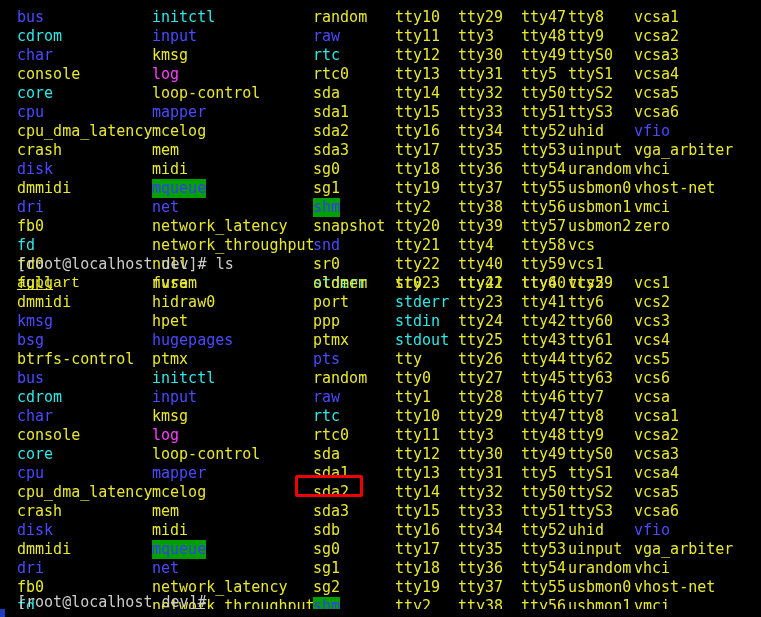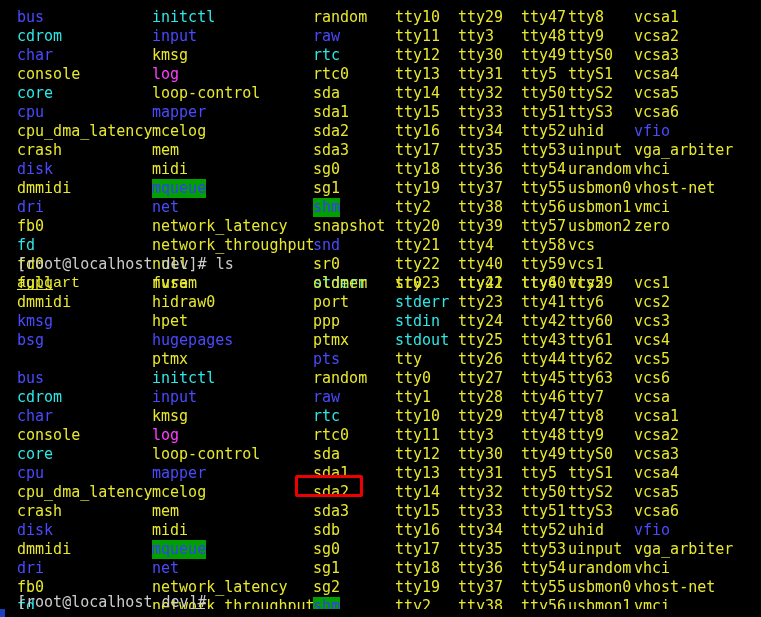--- a/index.html
+++ b/index.html
@@ -203,20 +203,21 @@
       <div class="cell c-dir" style="left: 634px; top: 122px;">vfio</div>
       <div class="cell c-file" style="left: 634px; top: 141px;">vga_arbiter</div>
       <div class="cell c-file" style="left: 634px; top: 160px;">vhci</div>
       <div class="cell c-file" style="left: 634px; top: 179px;">vhost-net</div>
       <div class="cell c-file" style="left: 634px; top: 198px;">vmci</div>
       <div class="cell c-file" style="left: 634px; top: 217px;">zero</div>
       <div class="cell c-file" style="left: 17px; top: 274px; font-family: Liberation Mono, monospace;">agpgart</div>
       <div class="cell c-file" style="left: 17px; top: 293px;">dmmidi</div>
       <div class="cell c-dir" style="left: 17px; top: 312px;">kmsg</div>
       <div class="cell c-dir" style="left: 17px; top: 331px;">bsg</div>
+      <div class="cell c-file" style="left: 17px; top: 350px;">btrfs-control</div>
       <div class="cell c-dir" style="left: 17px; top: 369px;">bus</div>
       <div class="cell c-link" style="left: 17px; top: 388px;">cdrom</div>
       <div class="cell c-dir" style="left: 17px; top: 407px;">char</div>
       <div class="cell c-file" style="left: 17px; top: 426px;">console</div>
       <div class="cell c-link" style="left: 17px; top: 445px;">core</div>
       <div class="cell c-dir" style="left: 17px; top: 464px;">cpu</div>
       <div class="cell c-file" style="left: 17px; top: 483px;">cpu_dma_latency</div>
       <div class="cell c-file" style="left: 17px; top: 502px;">crash</div>
       <div class="cell c-dir" style="left: 17px; top: 521px;">disk</div>
       <div class="cell c-file" style="left: 17px; top: 540px;">dmmidi</div>

